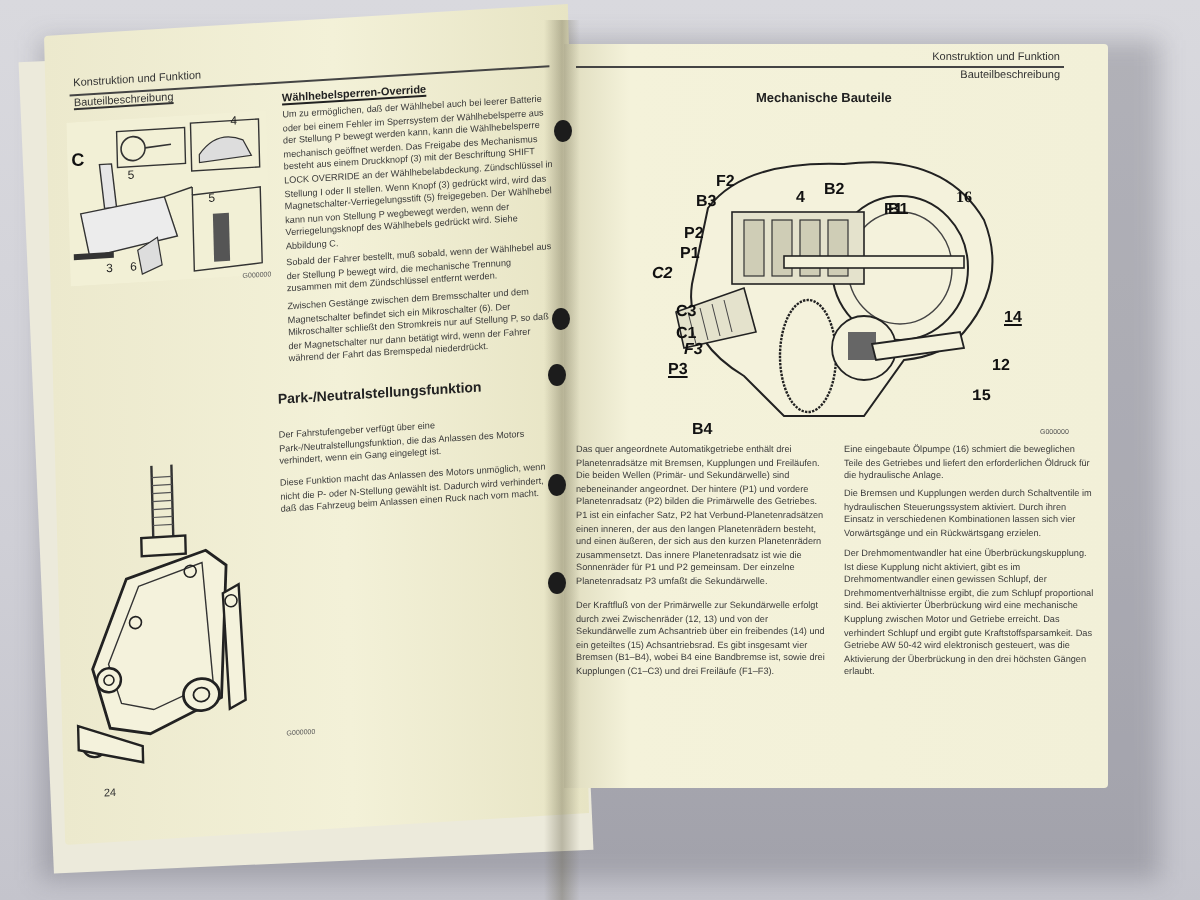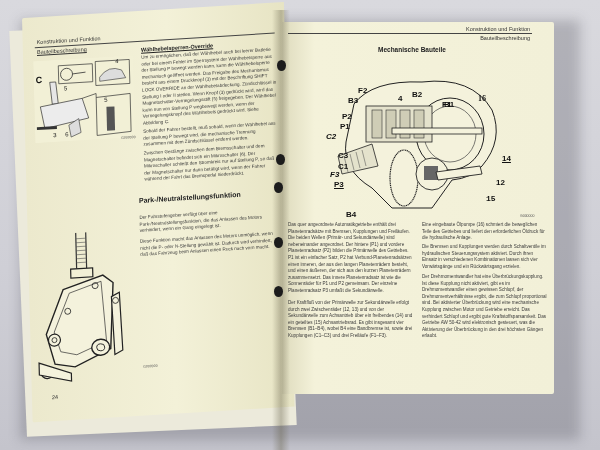--- a/index.html
+++ b/index.html
@@ -128,21 +128,21 @@
     <rect x="92" y="96" width="14" height="14" fill="#666"></rect>
     <path d="M104 102 L148 96 L150 104 L106 110 Z" fill="#f4f2dc" stroke="#222" stroke-width="0.9"></path>
   </svg>
   <div class="part-label" style="left:76px;top:64px;">F2</div>
   <div class="part-label" style="left:66px;top:74px;">B3</div>
   <div class="part-label" style="left:60px;top:90px;text-align:center;">P2</div>
   <div class="part-label" style="left:58px;top:100px;">P1</div>
   <div class="part-label" style="left:44px;top:110px;font-style:italic;">C2</div>
   <div class="part-label" style="left:56px;top:119px;margin-top:21px;">C1</div>
   <div class="part-label" style="left:56px;top:129px;">C3</div>
-  <div class="part-label" style="left:48px;top:148px;font-style:italic;">F3</div>
+  <div class="part-label" style="left:60px;top:148px;font-style:italic;">F3</div>
   <div class="part-label" style="left:52px;top:158px;text-decoration:underline;">P3</div>
   <div class="part-label" style="left:64px;top:188px;">B4</div>
   <div class="part-label" style="left:116px;top:72px;">4</div>
   <div class="part-label" style="left:130px;top:68px;">B2</div>
   <div class="part-label" style="left:160px;top:78px;">F1</div>
   <div class="part-label" style="left:162px;top:78px;">B1</div>
   <div class="part-label" style="left:196px;top:72px;font-family:Liberation Serif, serif;">16</div>
   <div class="part-label" style="left:220px;top:132px;text-decoration:underline;">14</div>
   <div class="part-label" style="left:214px;top:156px;text-align:center;">12</div>
   <div class="part-label" style="left:204px;top:172px;font-family:Liberation Mono, monospace;">15</div>

